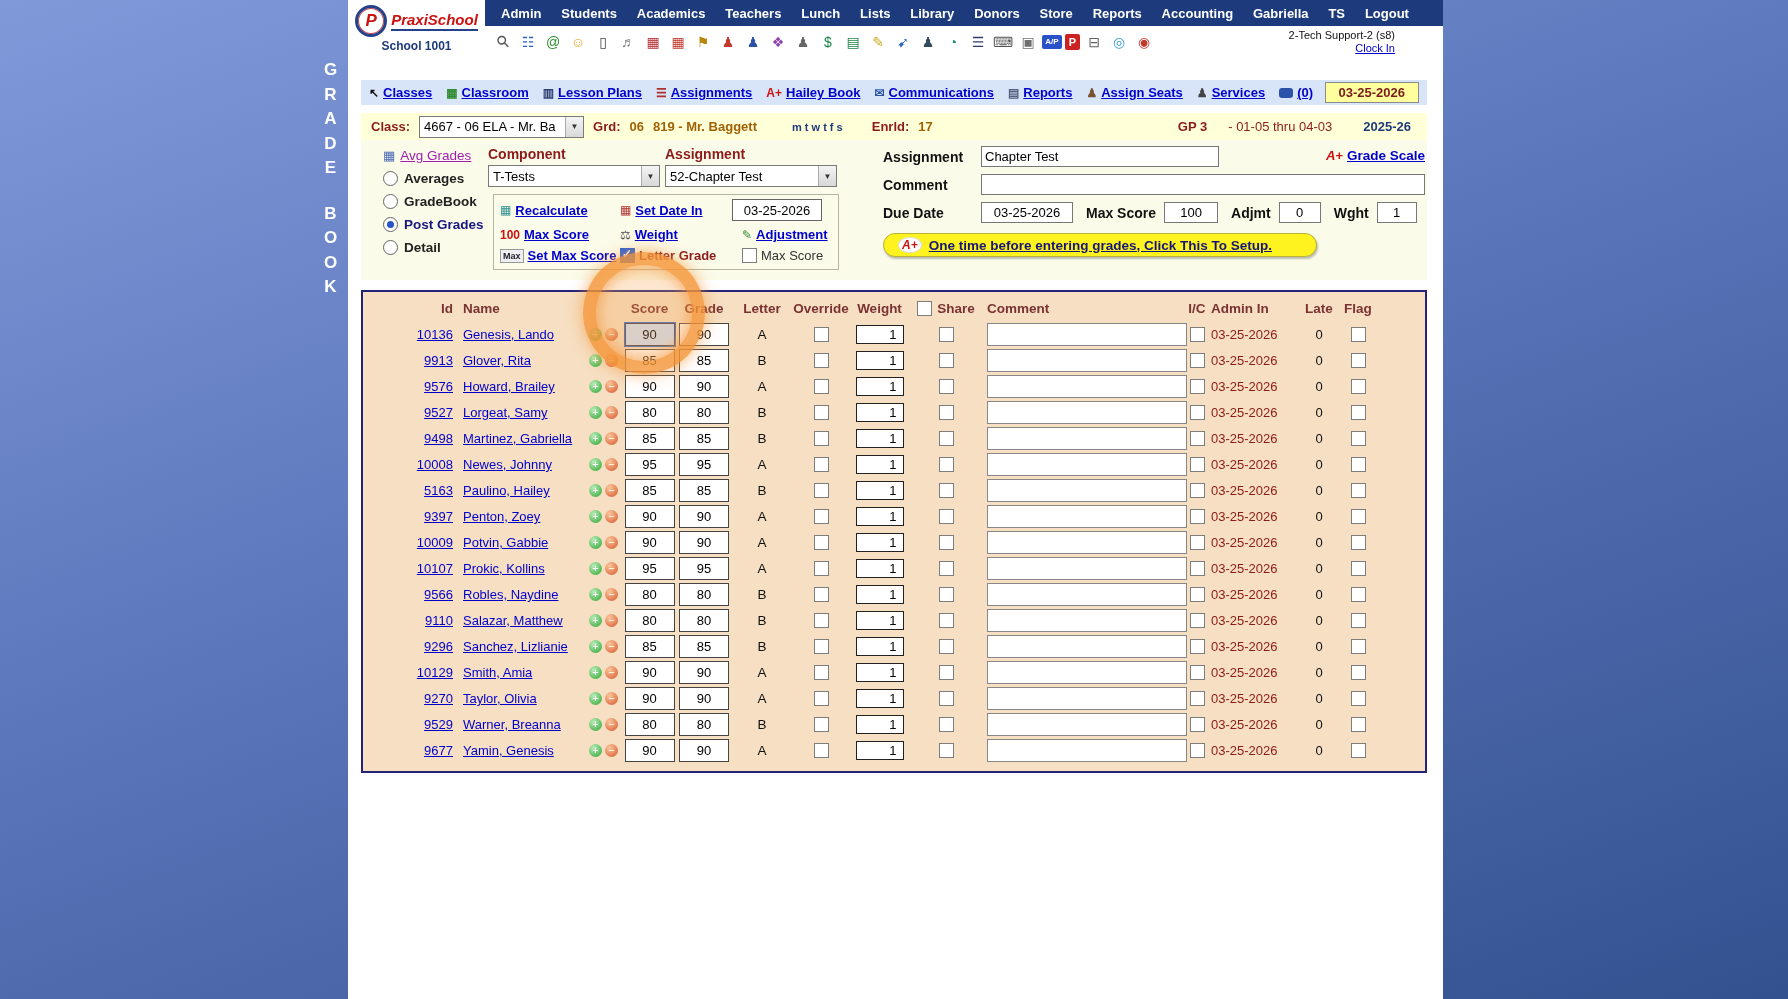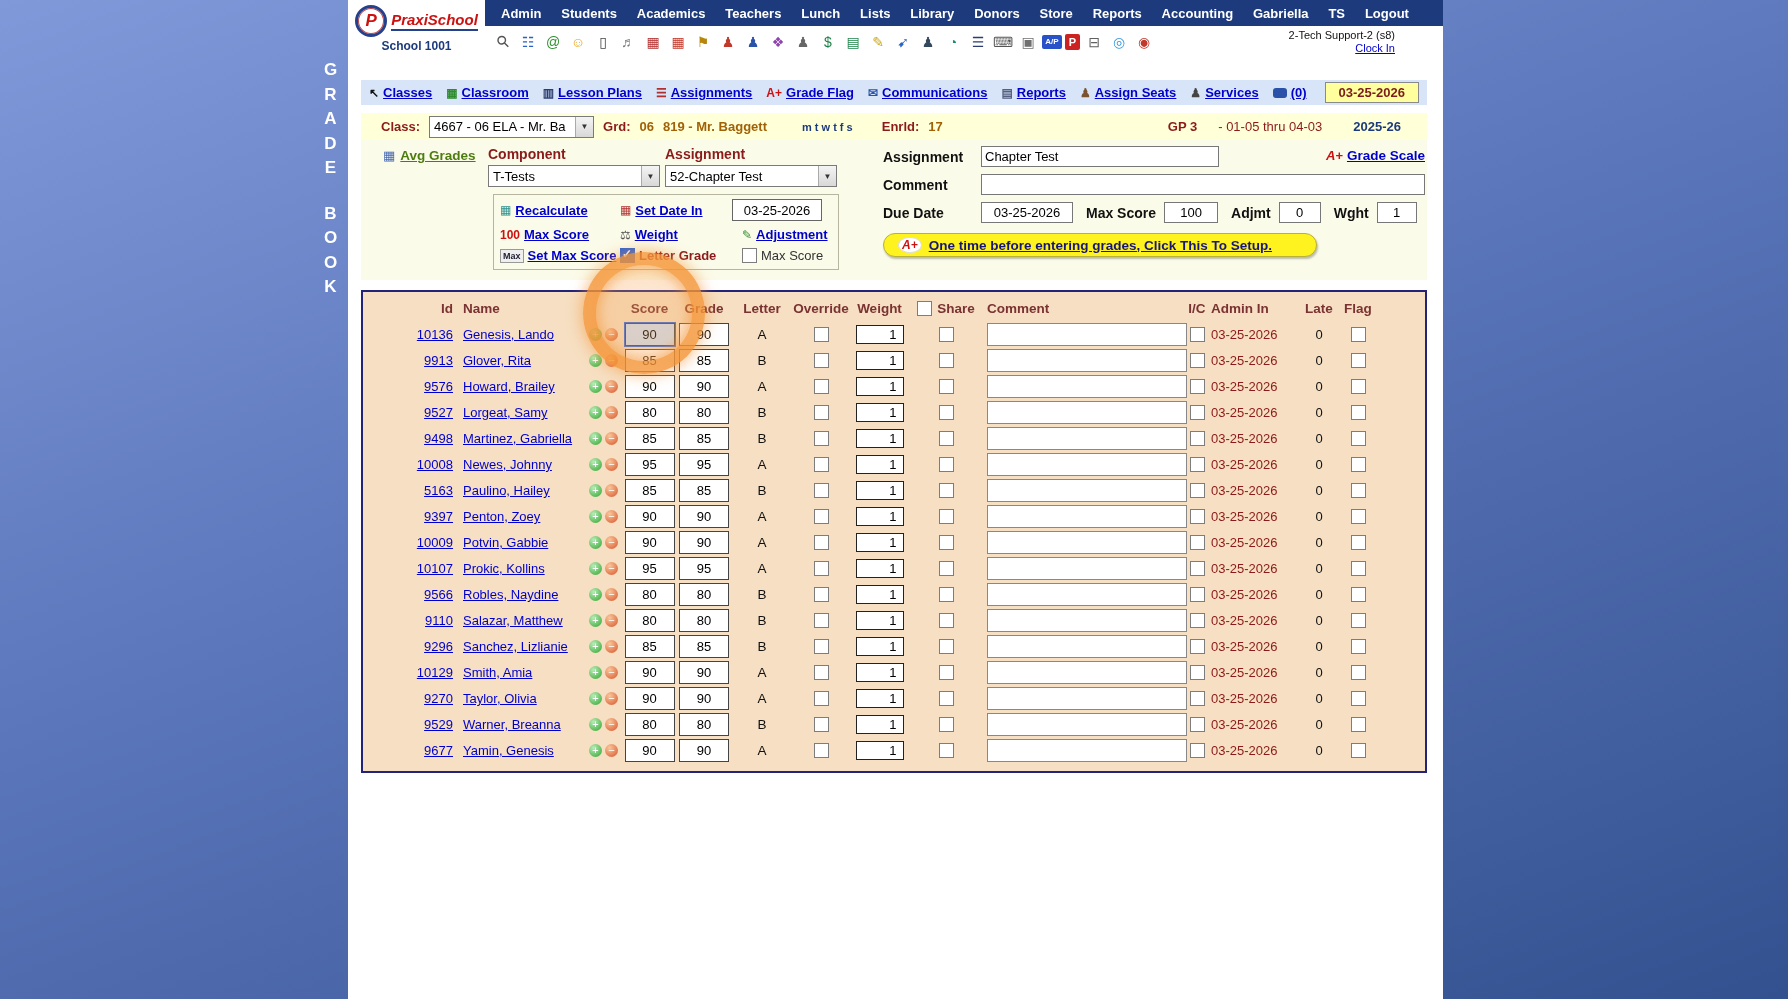--- a/index.html
+++ b/index.html
@@ -41,40 +41,40 @@
   .mlink{display:inline-flex;align-items:center;gap:4px;color:#0000cc;font-weight:bold;text-decoration:none;white-space:nowrap;}
   .mlink .mlabel{text-decoration:underline;}
   .micon{font-size:12px;font-style:normal;}
   .chat{display:inline-flex;align-items:center;gap:4px;margin-left:14px;}
   .bubble{width:14px;height:10px;background:#2a52a8;border-radius:3px;position:relative;display:inline-block;}
   .bubble::after{content:"";position:absolute;left:3px;bottom:-4px;border:4px solid transparent;border-top-color:#2a52a8;border-left-width:2px;border-right-width:2px;}
   .chat a{color:#0000cc;font-weight:bold;text-decoration:underline;}
   .date-chip{margin-left:auto;margin-right:4px;background:#ffff9e;border:1px solid #8a8a8a;color:#7b1c1c;font-weight:bold;font-size:13px;padding:2px 13px;}
 
   
-  .class-bar{margin-top:8px;background:#ffffd8;height:27px;display:flex;align-items:center;gap:9px;padding:0 20px;font-size:13px;}
+  .class-bar{margin-top:8px;background:#ffffd8;height:27px;display:flex;align-items:center;gap:9px;padding:0 10px;font-size:13px;}
   .lbl-maroon{color:#8b1a1a;font-weight:bold;}
   .val-blue{color:#a16207;font-weight:bold;}
   .days{color:#1d3b7c;font-weight:bold;font-size:11px;margin-left:26px;}
   .enr{margin-left:20px;}
   .gp{margin-left:auto;}
   .range{color:#8b1a1a;margin-left:12px;}
   .year{color:#1d3b7c;font-weight:bold;margin-left:22px;margin-right:6px;}
 
   .fake-select{background:#fff;border:1px solid #7a7a7a;height:20px;display:inline-flex;align-items:center;font-size:13px;cursor:pointer;}
   .fake-select .sel-text{padding:0 2px 0 4px;white-space:nowrap;overflow:hidden;flex:1;}
   .fake-select .arrow{width:17px;height:100%;background:linear-gradient(#f4f4f4,#d8d8d8);border-left:1px solid #aaa;display:flex;align-items:center;justify-content:center;font-size:8px;color:#333;}
   .class-select{width:163px;}
   .w170{width:170px;}
 
   
   .controls{display:flex;background:#fbfbe9;padding:6px 0 10px 0;}
   .view-col{width:127px;padding-left:22px;font-size:13.5px;box-sizing:border-box;}
   .avg-row{display:flex;align-items:center;gap:5px;margin-top:2px;}
-  .avg{color:#4d7c0f;font-weight:bold;text-decoration:underline;cursor:pointer;}
+  .avg{color:#a21caf;font-weight:normal;text-decoration:underline;cursor:pointer;}
   .grid-ic{color:#4a6bb5;font-size:13px;}
   .radio-row{display:flex;align-items:center;gap:6px;margin-top:8px;cursor:pointer;}
   .radio{width:13px;height:13px;border:1px solid #666;border-radius:50%;background:#fff;position:relative;flex:none;}
   .radio.checked::after{content:"";position:absolute;left:3px;top:3px;right:3px;bottom:3px;background:#2a52c8;border-radius:50%;}
   .rlabel{font-weight:bold;color:#222;}
   .rlabel.emph{color:#16167e;}
 
   .mid-col{width:353px;box-sizing:border-box;}
   .pickers{display:flex;gap:5px;}
   .plabel{color:#8b1a1a;font-weight:bold;font-size:14px;margin-bottom:3px;}
@@ -235,21 +235,21 @@
               <span class="mlabel">Lesson Plans</span>
             </a>
 
             <a class="mlink" href="#" data-name="nav-assignments">
               <span class="micon" data-name="module-nav-icon" style="color: rgb(176, 48, 48);">☰</span>
               <span class="mlabel">Assignments</span>
             </a>
 
             <a class="mlink" href="#" data-name="nav-grade-book">
               <span class="micon" data-name="module-nav-icon" style="color: rgb(204, 17, 17);">A+</span>
-              <span class="mlabel">Grade Flag</span>
+              <span class="mlabel">Hailey Book</span>
             </a>
 
             <a class="mlink" href="#" data-name="nav-communications">
               <span class="micon" data-name="module-nav-icon" style="color: rgb(42, 82, 168);">✉</span>
               <span class="mlabel">Communications</span>
             </a>
 
             <a class="mlink" href="#" data-name="nav-reports">
               <span class="micon" data-name="module-nav-icon" style="color: rgb(85, 96, 128);">▤</span>
               <span class="mlabel">Reports</span>
@@ -289,20 +289,42 @@
         <span class="year" data-name="school-year">2025-26</span>
       </div>
 
       <div class="controls" data-name="gradebook-controls">
 
         <div class="view-col" data-name="view-options">
           <div class="avg-row">
             <span class="grid-ic" data-name="grid-icon">▦</span>
             <a href="#" class="avg" data-name="avg-grades-link">Avg Grades</a>
           </div>
+          <div>
+
+              <div class="radio-row" data-name="view-option-row">
+                <span class="radio" data-name="radio-button"></span>
+                <span class="rlabel" data-name="view-option-label">Averages</span>
+              </div>
+
+              <div class="radio-row" data-name="view-option-row">
+                <span class="radio" data-name="radio-button"></span>
+                <span class="rlabel" data-name="view-option-label">GradeBook</span>
+              </div>
+
+              <div class="radio-row" data-name="view-option-row">
+                <span class="radio checked" data-name="radio-button"></span>
+                <span class="rlabel emph" data-name="view-option-label">Post Grades</span>
+              </div>
+
+              <div class="radio-row" data-name="view-option-row">
+                <span class="radio" data-name="radio-button"></span>
+                <span class="rlabel" data-name="view-option-label">Detail</span>
+              </div>
+            </div>
         </div>
 
         <div class="mid-col" data-name="picker-column">
           <div class="pickers">
             <div class="picker">
               <div class="plabel" data-name="component-label">Component</div>
               <span class="fake-select w170" data-name="component-select">
                 <span class="sel-text">T-Tests</span>
                 <span class="arrow" data-name="chevron-down-icon">▼</span>
               </span>

